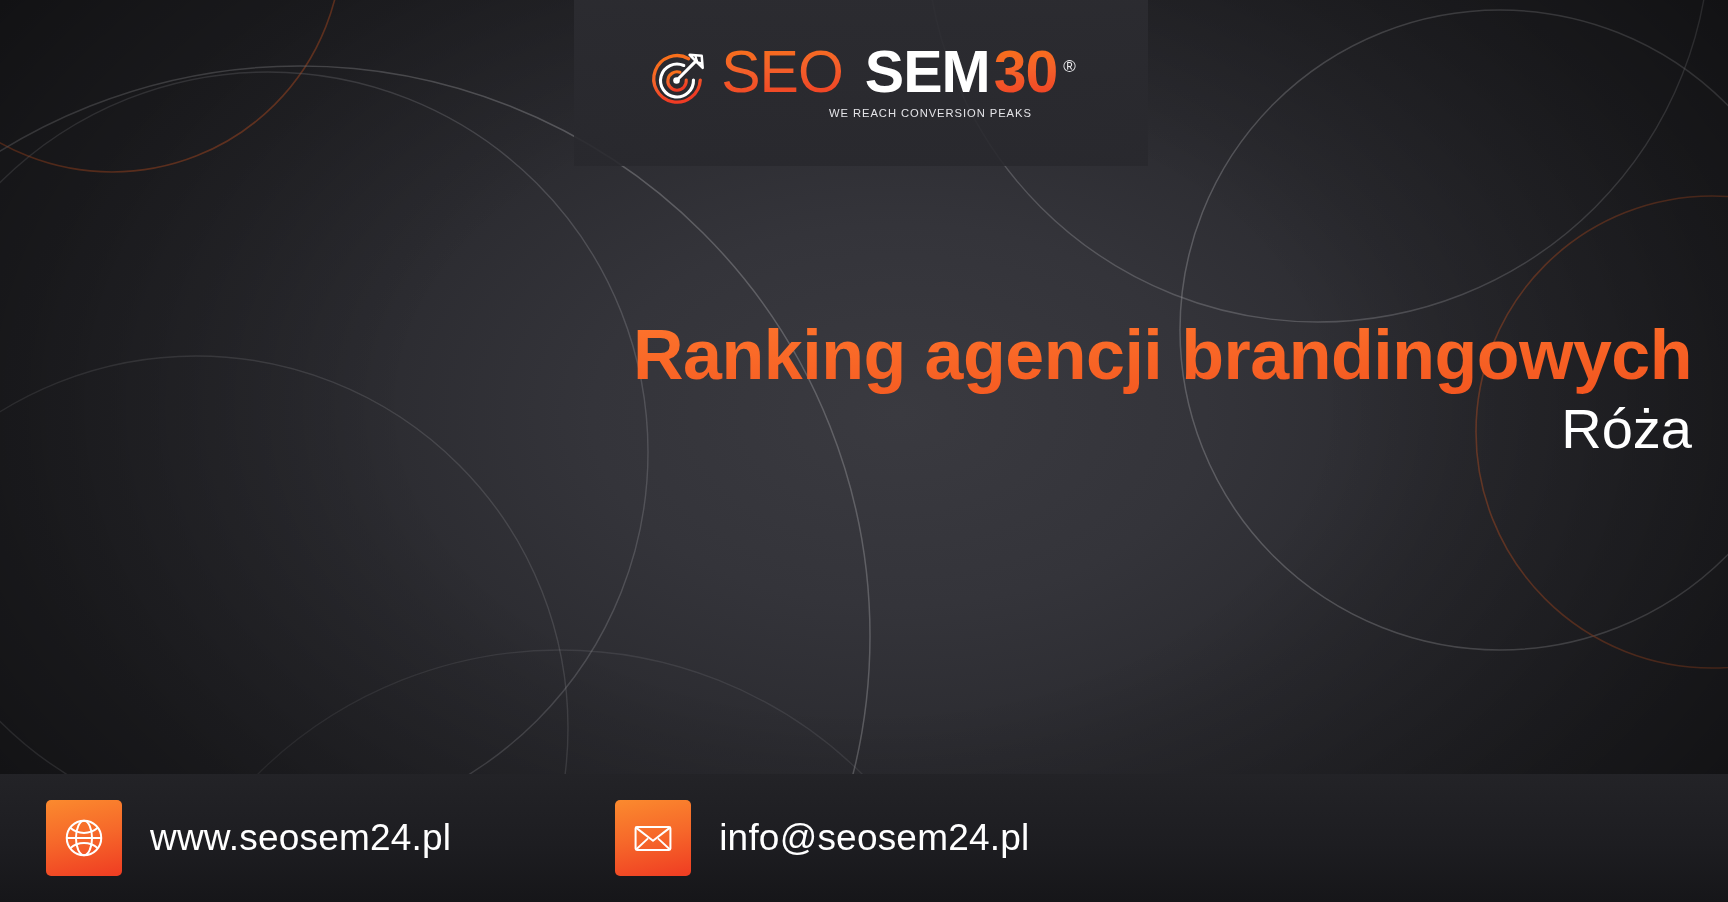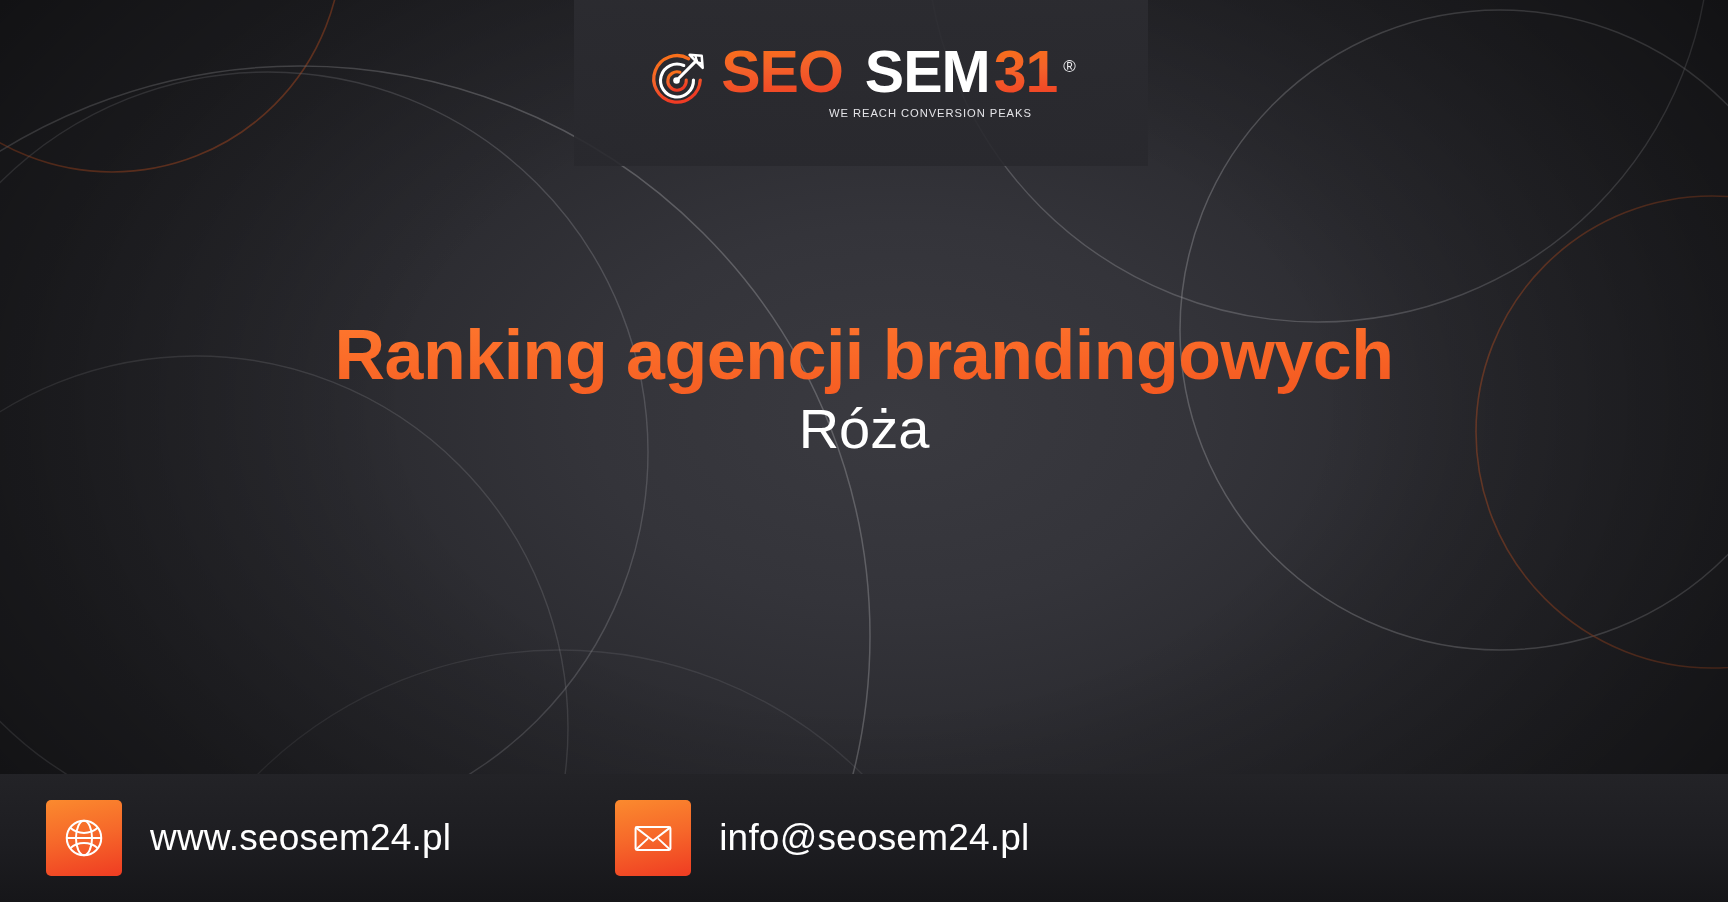--- a/index.html
+++ b/index.html
@@ -52,21 +52,21 @@
   }
   .logo-mark { width:62px; height:62px; flex:0 0 auto; }
   .logo-textblock { display:flex; flex-direction:column; }
   .logo-wordrow {
     display:flex;
     align-items:baseline;
     line-height:1;
   }
   .w-seo {
     font-size:59px;
-    font-weight:700;
+    font-weight:400;
     letter-spacing:-1px;
     background:linear-gradient(175deg,#f97316 0%,#f4622a 40%,#ef3b24 100%);
     -webkit-background-clip:text;
     background-clip:text;
     color:transparent;
   }
   .w-sem {
     font-size:59px;
     font-weight:700;
     letter-spacing:-1px;
@@ -99,22 +99,22 @@
     margin-top:5px;
     padding-right:44px;
     white-space:nowrap;
   }
 
   
   .headline-wrap {
     position:absolute;
     left:0; right:0;
     top:318px;
-    text-align:center;
-    padding:0 60px;
+    text-align:right;
+    padding:0 36px;
   }
   .headline {
     font-size:70px;
     font-weight:700;
     letter-spacing:-0.5px;
     line-height:1.08;
     background:linear-gradient(178deg,#ff7a2f 0%,#fa6a28 45%,#f2541f 100%);
     -webkit-background-clip:text;
     background-clip:text;
     color:transparent;
@@ -222,21 +222,21 @@
         <path d="M 31.5 31.5 L 52 11" fill="none" stroke="#ffffff" stroke-width="3.2" stroke-linecap="round"></path>
 
         <path d="M 45 5 L 57.5 6 L 58.5 18.5 L 52.5 12.5 Z" fill="none" stroke="#ffffff" stroke-width="2.6" stroke-linejoin="round"></path>
         <path d="M 51 5.5 L 52.5 12.5 L 58 14" fill="none" stroke="#ffffff" stroke-width="2.4" stroke-linejoin="round"></path>
       </svg>
 
       <div class="logo-textblock">
         <div class="logo-wordrow">
           <span class="w-seo">SEO</span>
           <span class="w-sem">SEM</span>
-          <span class="w-24">31</span>
+          <span class="w-24">30</span>
           <span class="w-reg">®</span>
         </div>
         <div class="logo-tagline">WE REACH CONVERSION PEAKS</div>
       </div>
 
     </div>
   </div>
 
   <div class="headline-wrap">
     <h1 class="headline">Ranking agencji brandingowych</h1>

